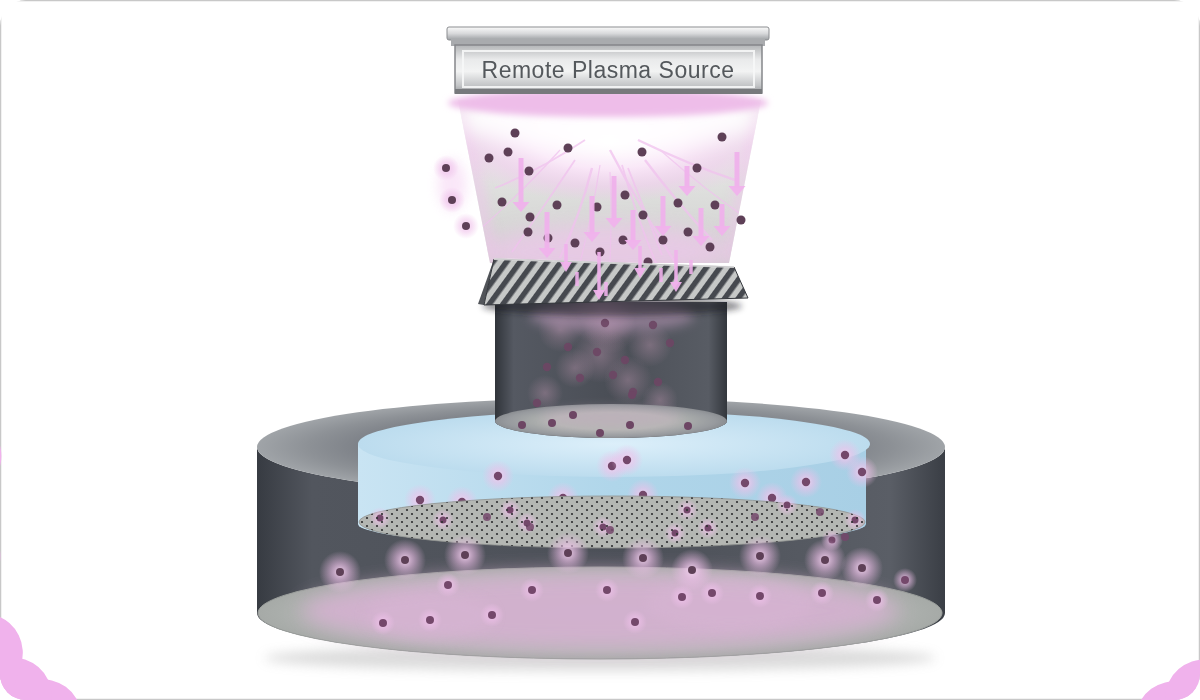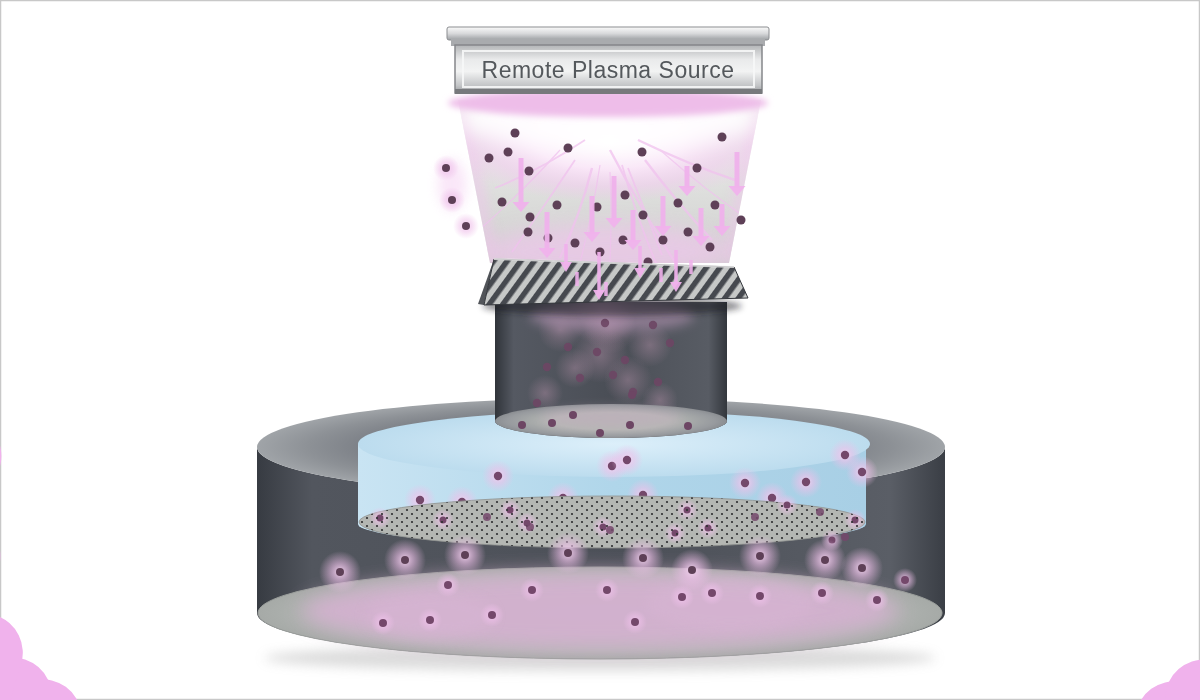--- a/index.html
+++ b/index.html
@@ -1,16 +1,16 @@
 <!DOCTYPE html>
 <html><head>
 <meta charset="utf-8">
 <style>
   html,body{margin:0;padding:0;background:#ffffff;}
-  .stage{position:relative;width:1200px;height:700px;background:#ffffff;overflow:hidden;}
+  .stage{position:relative;width:1200px;height:700px;background:#ffffff;overflow:hidden;border-radius:26px;}
   svg{display:block;}
   text{font-family:"Liberation Sans","DejaVu Sans",sans-serif;}
 </style>
 </head>
 <body>
 
 <div class="stage">
 <svg id="scene" width="1200" height="700" viewBox="0 0 1200 700">
   <defs>
     <linearGradient id="metalLid" x1="0" y1="0" x2="0" y2="1">

